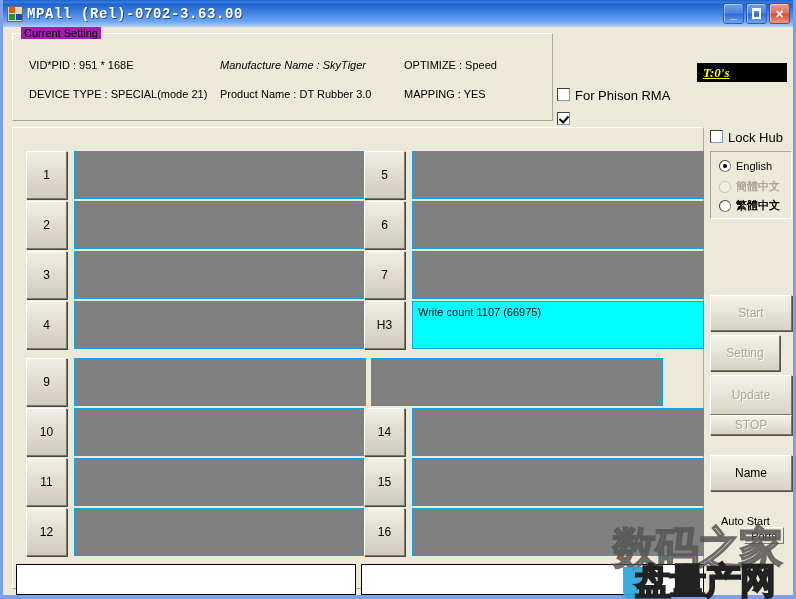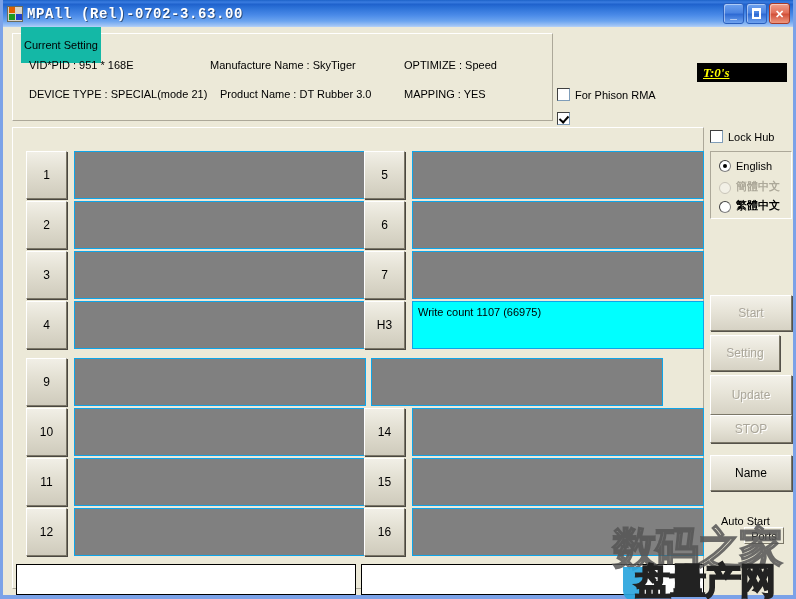--- a/index.html
+++ b/index.html
@@ -104,22 +104,22 @@
   .groupbox > .gb-inner {
     position: absolute; left: -1px; top: -1px; right: -1px; bottom: -1px;
     border: 1px solid #aca899;
     border-top-color: #ffffff;
     border-left-color: #ffffff;
     pointer-events: none;
   }
   .gb-title {
     position: absolute;
     top: -7px; left: 8px;
-    background: #14b8a6;
-    padding: 12px 3px;
+    background: #a21caf;
+    padding: 0 3px;
     font-size: 11px;
     color: #000;
     font-family: "Liberation Sans", sans-serif;
     white-space: nowrap;
   }
   #current-setting { left: 9px; top: 6px; width: 541px; height: 88px; }
   .cs-field {
     position: absolute;
     font-size: 11px; color: #000;
     white-space: nowrap;
@@ -140,22 +140,22 @@
     font-size: 13px;
     font-weight: bold;
     font-style: italic;
     text-decoration: underline;
     font-family: "Liberation Serif", serif;
     white-space: nowrap;
   }
   
   .chk {
     position: absolute;
-    display: flex; align-items: center;
-    font-size: 11px; color: #000;
+    display: flex; 
+    font-size: 13px; color: #000;
     white-space: nowrap;
     font-family: "Liberation Sans", sans-serif;
   }
   .chk .box {
     width: 13px; height: 13px;
     background: #ffffff;
     border: 1px solid #7f9db9;
     border-top-color: #404040; border-left-color: #404040;
     box-sizing: border-box;
     margin-right: 5px;
@@ -165,21 +165,21 @@
   .chk .box.checked::after {
     content: "";
     position: absolute; left: 3px; top: 1px;
     width: 4px; height: 7px;
     border: solid #000;
     border-width: 0 2px 2px 0;
     transform: rotate(42deg);
   }
   .rad {
     position: absolute;
-    display: flex; align-items: flex-end;
+    display: flex; align-items: center;
     font-size: 11px; color: #000;
     white-space: nowrap;
     font-family: "Liberation Sans", sans-serif;
   }
   .rad .dot {
     width: 12px; height: 12px;
     border-radius: 50%;
     background: #ffffff;
     border: 1px solid #808080;
     border-top-color: #404040; border-left-color: #404040;
@@ -379,21 +379,21 @@
     </div>
   </div>
 
   <div class="client">
 
     <div class="groupbox" id="current-setting">
       <div class="gb-inner"></div>
       <div class="gb-title">Current Setting</div>
       <div class="cs-field" style="left:16px; top:25px;">VID*PID :  951 * 168E</div>
       <div class="cs-field" style="left:16px; top:54px;">DEVICE TYPE : SPECIAL(mode 21)</div>
-      <div class="cs-field" style="left:197px; top:25px;">Manufacture Name : SkyTiger</div>
+      <div class="cs-field" style="left:207px; top:25px;font-style:italic;">Manufacture Name : SkyTiger</div>
       <div class="cs-field" style="left:207px; top:54px;">Product Name : DT Rubber 3.0</div>
       <div class="cs-field" style="left:391px; top:25px;">OPTIMIZE : Speed</div>
       <div class="cs-field" style="left:391px; top:54px;">MAPPING : YES</div>
     </div>
 
     <div class="tcount">
       <span>T:0's</span>
     </div>
 
     <div class="chk" style="left:554px; top:61px;">
@@ -496,21 +496,21 @@
         </div>
         <div class="rad cjk" style="left:8px; top:46px;">
           <span class="dot"></span>
           <span>繁體中文</span>
         </div>
       </div>
 
       <div class="btn disabled" style="left:2px; top:168px; width:82px; height:36px;">Start</div>
       <div class="btn disabled" style="left:2px; top:208px; width:70px; height:36px;">Setting</div>
       <div class="btn disabled" style="left:2px; top:248px; width:82px; height:40px;">Update</div>
-      <div class="btn disabled" style="left:2px; top:288px; width:82px; height:28px;">STOP</div>
+      <div class="btn disabled" style="left:2px; top:288px; width:82px; height:20px;">STOP</div>
       <div class="btn" style="left:2px; top:328px; width:82px; height:36px;">Name</div>
 
       <div class="plain-label" style="left:13px; top:388px;">Auto Start</div>
       <div class="btn-small" style="left:36px; top:400px; width:40px; height:17px;">Ports</div>
     </div>
 
     <div class="txtfield" style="left:13px; top:537px; width:340px; height:31px;"></div>
     <div class="txtfield" style="left:358px; top:537px; width:343px; height:31px;"></div>
 
     <div class="watermark">

